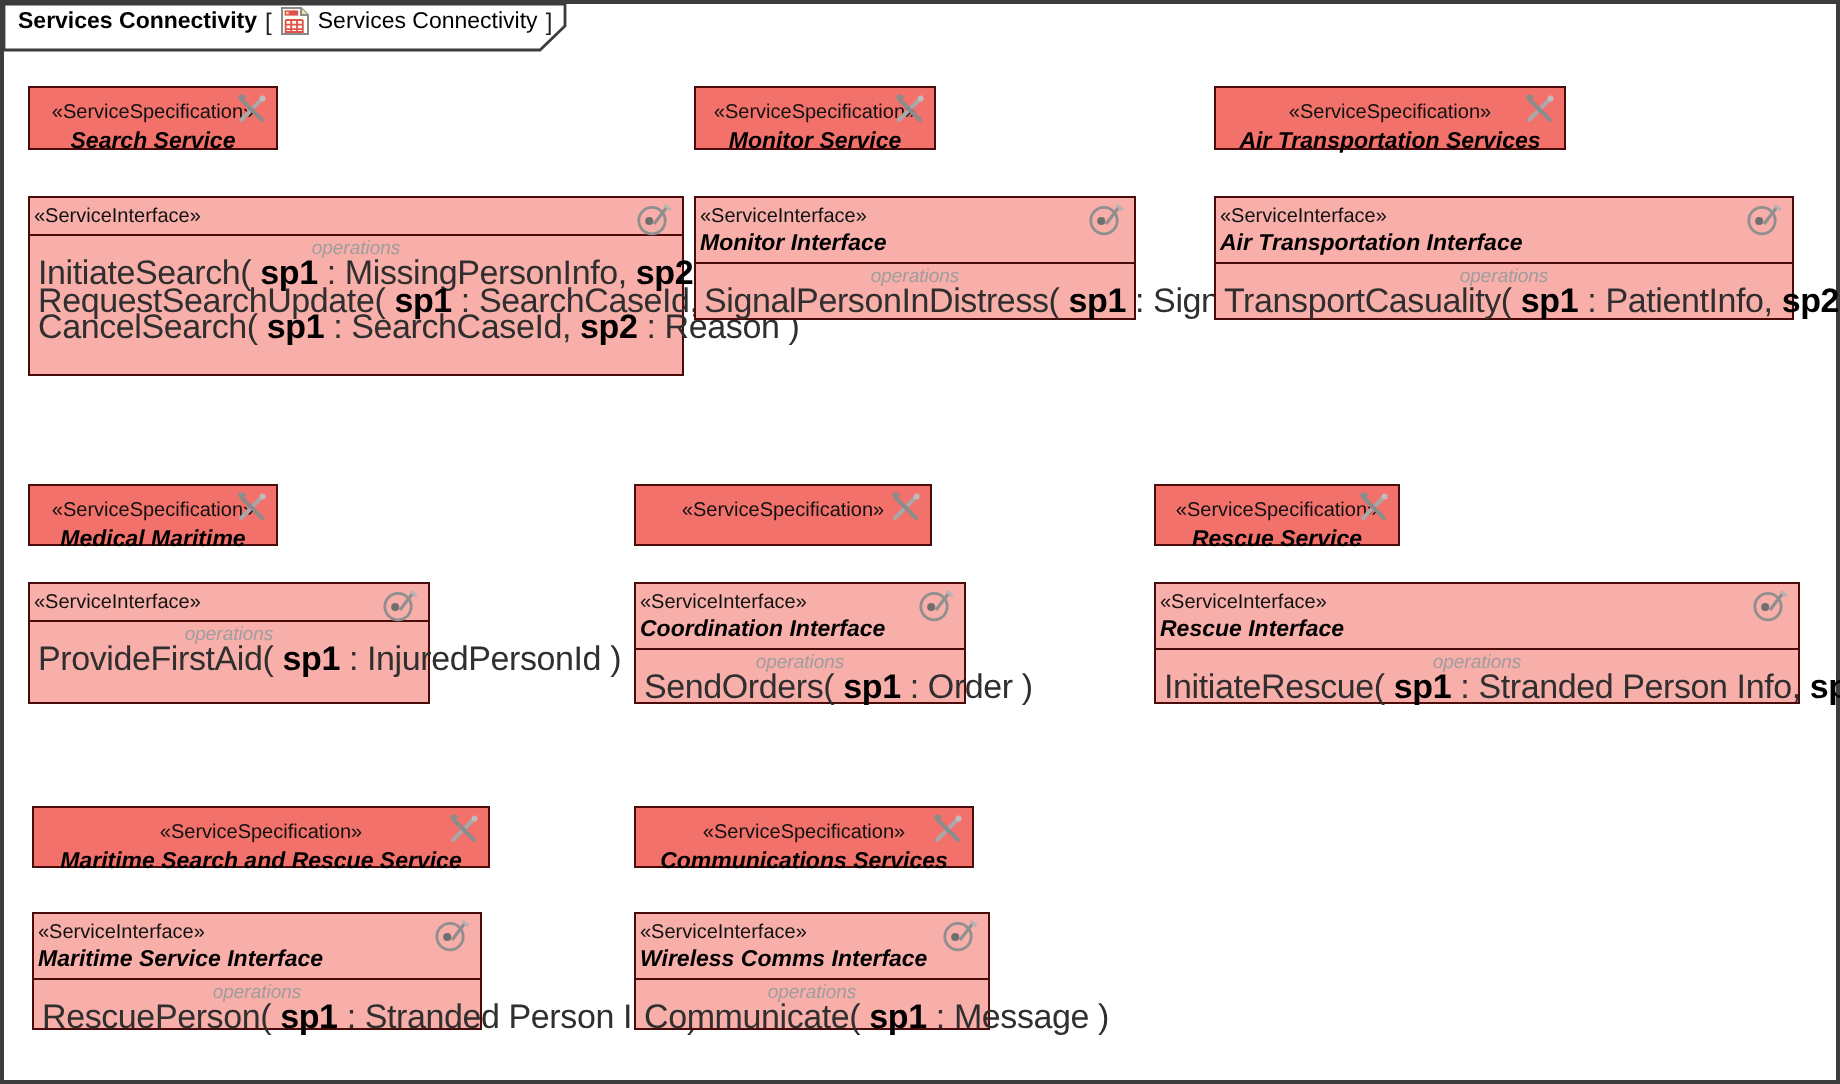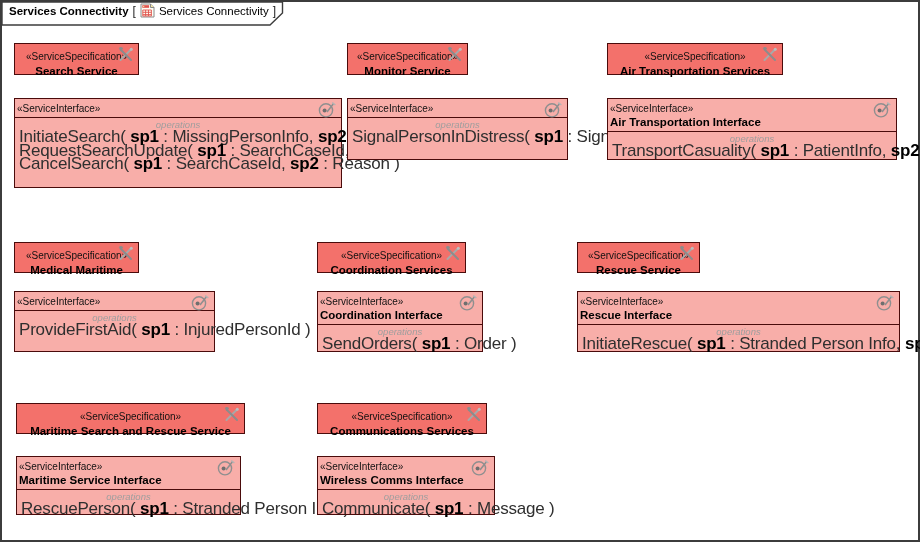--- a/index.html
+++ b/index.html
@@ -15,21 +15,21 @@
     position:absolute;left:7px;top:1px;height:15px;display:flex;align-items:center;gap:4px;
     font-size:11.5px;color:#000;white-space:nowrap;text-align:center;
   }
   .tab-title{font-weight:bold;}
   .bracket{font-size:12px;color:#222;}
   
   .box{position:absolute;box-sizing:border-box;border:1px solid var(--box-border,#4a0b0b);}
   .spec{background:var(--spec-fill,#f3716b);text-align:center;padding-top:2px;}
   .iface{background:var(--iface-fill,#f8aea9);}
   .st{font-size:10px;line-height:13px;color:#111;white-space:nowrap;}
-  .nm{font-size:11.5px;font-weight:bold;line-height:14px;color:#000;white-space:nowrap;}
+  .nm{font-size:11.5px;font-weight:bold;line-height:14px;color:#000;white-space:nowrap;font-style:italic;}
   .ihead{position:relative;padding:3px 2px 2px;border-bottom:1px solid var(--box-border,#4a0b0b);}
   .ops{padding:1px 4px 0 4px;}
   .opslabel{text-align:center;font-size:9.5px;font-style:italic;color:var(--operations-label,#9e9e9e);line-height:11px;}
   .op{font-size:17px;line-height:13.5px;color:#2f2f2f;white-space:nowrap;letter-spacing:-0.2px;}
   .op b{color:#000;}
   .tools{position:absolute;top:3px;right:4px;width:17px;height:15px;}
   .spec .st{display:inline-block;}
   .ball{position:absolute;top:2px;right:5px;width:18px;height:18px;}
 </style>
 </head>
@@ -100,21 +100,20 @@
       <use href="#tools-glyph"></use>
     </svg>
   <div class="st">«ServiceSpecification»</div>
   <div class="nm">Medical Maritime</div>
 </div>
 <div class="box spec" style="left:317px;top:242px;width:149px;height:31px">
   <svg class="tools" viewBox="0 0 16 15">
       <use href="#tools-glyph"></use>
     </svg>
   <div class="st">«ServiceSpecification»</div>
-  <div class="nm">Coordination Services</div>
 </div>
 <div class="box spec" style="left:577px;top:242px;width:123px;height:31px">
   <svg class="tools" viewBox="0 0 16 15">
       <use href="#tools-glyph"></use>
     </svg>
   <div class="st">«ServiceSpecification»</div>
   <div class="nm">Rescue Service</div>
 </div>
 <div class="box spec" style="left:16px;top:403px;width:229px;height:31px">
   <svg class="tools" viewBox="0 0 16 15">
@@ -145,20 +144,21 @@
     <div class="op">CancelSearch( <b>sp1</b> : SearchCaseId, <b>sp2</b> : Reason )</div>
   </div>
 </div>
 
 <div class="box iface" style="left:347px;top:98px;width:221px;height:62px">
   <div class="ihead">
     <svg class="ball" viewBox="0 0 18 18">
         <use href="#ball-glyph"></use>
       </svg>
     <div class="st">«ServiceInterface»</div>
+    <div class="nm">Monitor Interface</div>
   </div>
   <div class="ops">
     <div class="opslabel">operations</div>
     <div class="op">SignalPersonInDistress( <b>sp1</b> : SignalId )</div>
   </div>
 </div>
 
 <div class="box iface" style="left:607px;top:98px;width:290px;height:62px">
   <div class="ihead">
     <svg class="ball" viewBox="0 0 18 18">

